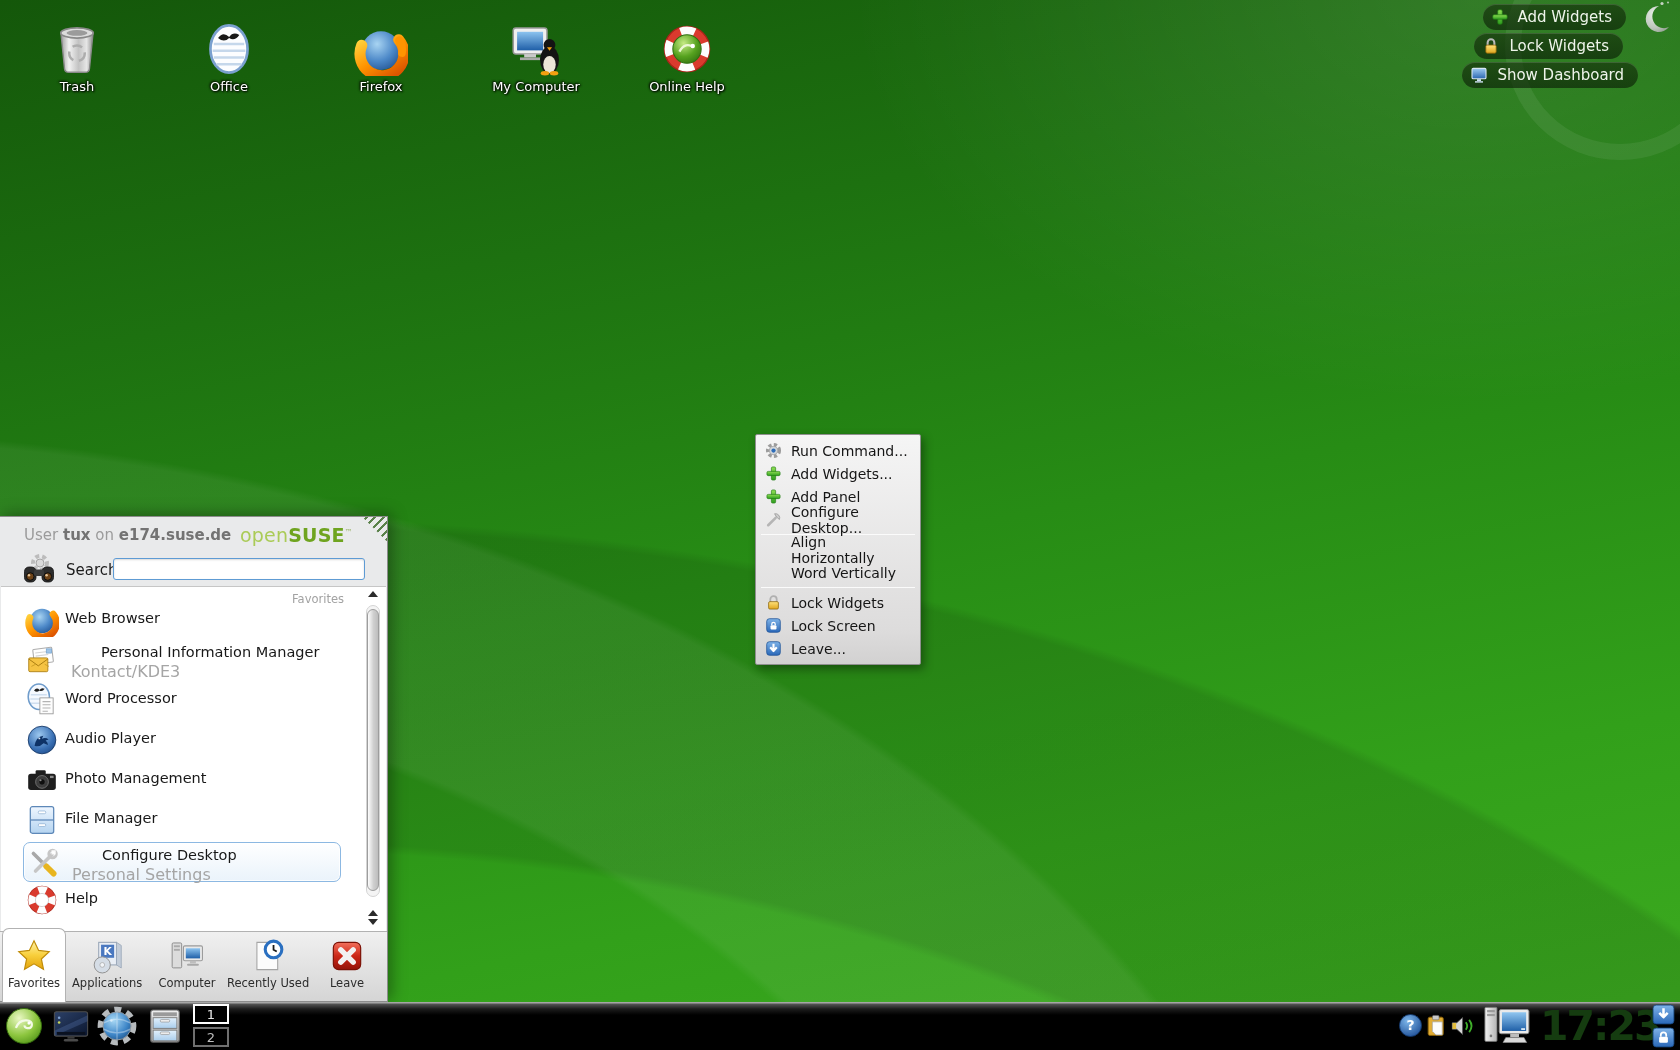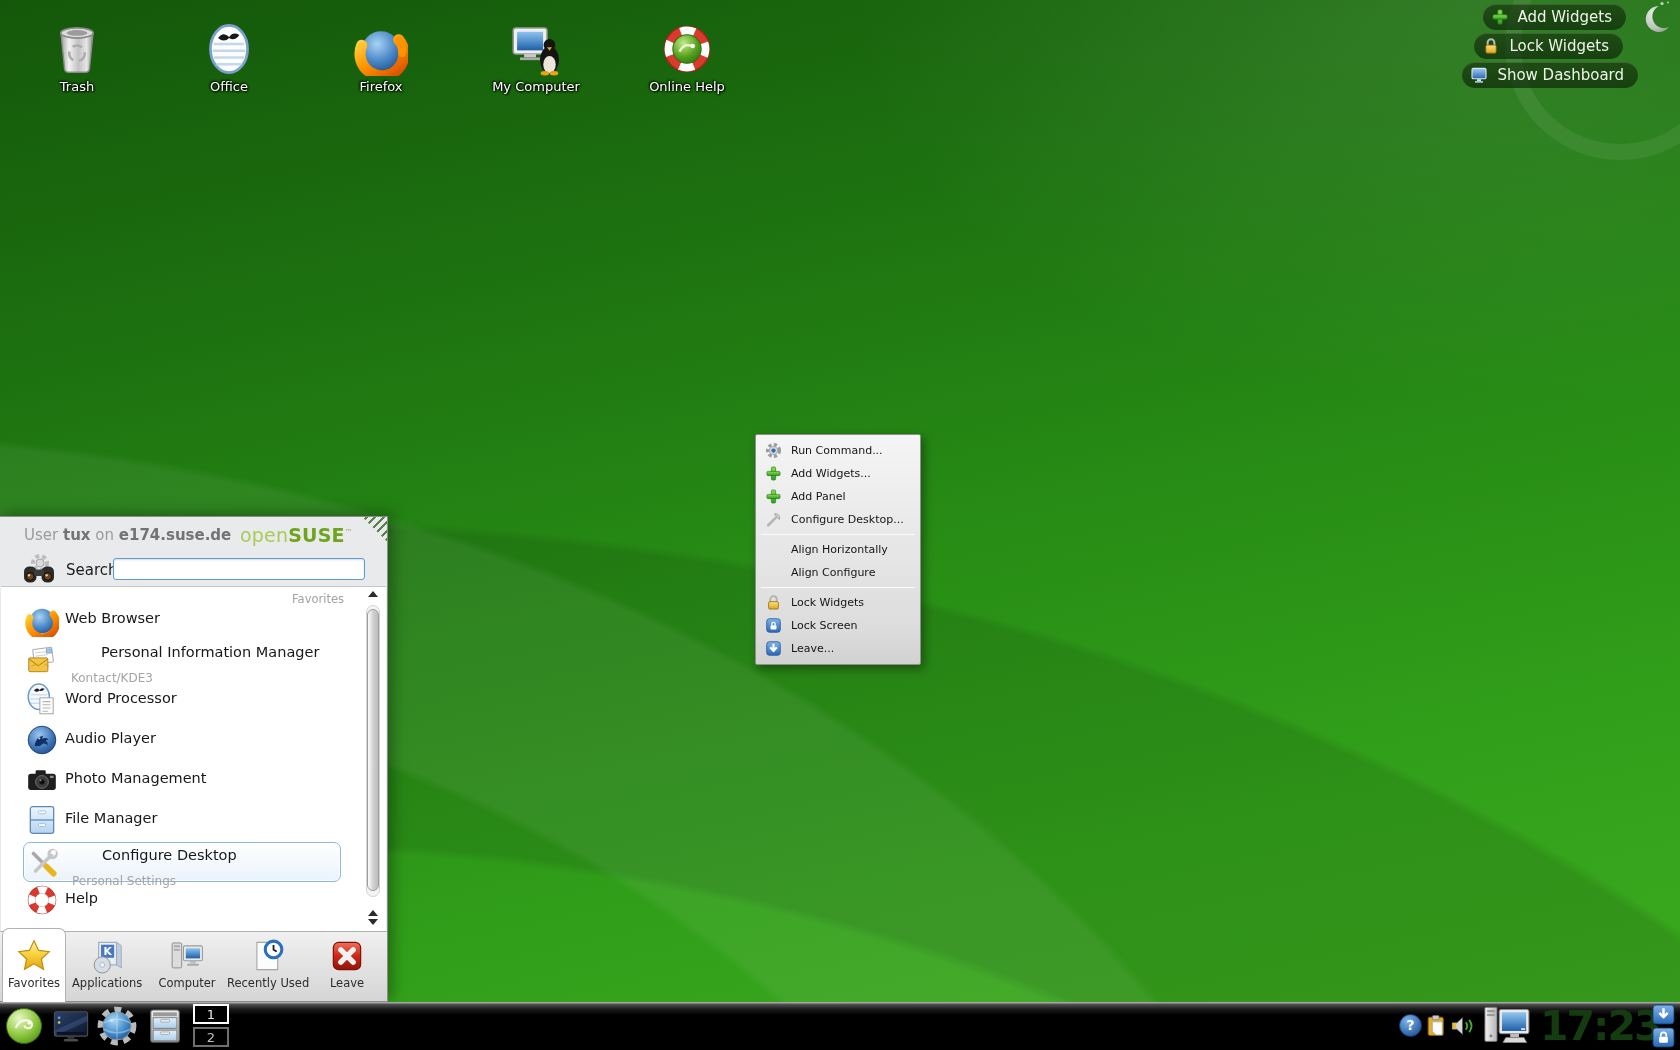--- a/index.html
+++ b/index.html
@@ -37,21 +37,21 @@
   .tb-btn .tic { width:18px; height:18px; flex:none; }
   .cashew { position:absolute; right:4px; top:0; width:44px; height:38px; }
 
   
   .ctx {
     position:absolute; left:755px; top:434px; width:166px;
     background:linear-gradient(#f5f5f5, #dddcdc 85%, #d2d1d1);
     border:1px solid #8f8f8f; border-radius:2px;
     box-shadow:3px 4px 10px rgba(0,0,0,.38); padding:4px 0;
   }
-  .ctx .mi { height:23px; display:flex; align-items:center; padding:0 10px 0 9px; font-size:11px; color:#151515; cursor:default;text-align:center; }
+  .ctx .mi { height:23px; display:flex; align-items:center; padding:0 10px 0 9px; font-size:14px; color:#151515; cursor:default; }
   .ctx .mi .mic { width:17px; height:17px; margin-right:9px; flex:none; }
   .ctx .sep { height:1px; background:#bdbdbd; border-bottom:1px solid #fbfbfb; margin:3px 5px; }
 
   
   .kickoff {
     position:absolute; left:0; top:516px; width:388px; height:486px;
     background:#e9eaeb; border:1px solid #8c8c8c; border-left:none;
     box-shadow:4px -2px 14px rgba(0,0,0,.35);
   }
   .k-hatch {
@@ -71,21 +71,21 @@
     position:absolute; left:113px; top:41px; width:252px; height:22px;
     border:1px solid #5e9bd4; border-radius:3px; background:#fff;
     box-shadow:inset 0 1px 2px rgba(0,0,0,.15); font-size:13px; padding:0 5px; outline:none;
   }
   .k-list { position:absolute; left:1px; right:1px; top:69px; bottom:70px; background:#fff; border-top:1px solid #c6c6c6; }
   .k-sec { position:absolute; top:5px; right:42px; font-size:11.5px; color:#a2a2a2; }
   .k-item { position:absolute; left:22px; width:318px; height:40px; cursor:default; }
   .k-item .iic { position:absolute; left:2px; top:3px; width:34px; height:34px; }
   .k-item .tt  { position:absolute; left:42px; top:10px; font-size:14.5px; color:#181818; }
   .k-item.two .tt { top:4px;margin-left:36px; }
-  .k-item .st  { position:absolute; left:48px; top:22px; font-size:12px; color:#a5a5a5;margin-top:9px; }
+  .k-item .st  { position:absolute; left:48px; top:22px; font-size:16px; color:#a5a5a5; }
   .k-item.selected {
     border:1px solid #8cb8e2; border-radius:7px;
     background:linear-gradient(#ffffff, #eaf3fb);
     box-shadow:inset 0 0 0 1px rgba(255,255,255,.8);
   }
   
   .k-sb-track { position:absolute; right:6px; top:18px; bottom:34px; width:14px; background:#f4f4f4; border:1px solid #d4d4d4; border-radius:7px; }
   .k-sb-thumb { position:absolute; right:7px; top:22px; height:282px; width:12px; border-radius:6px;
                 background:linear-gradient(90deg,#fdfdfd,#cfcfcf 55%,#bdbdbd); border:1px solid #9d9d9d; }
   .arr { width:0; height:0; border-left:5px solid transparent; border-right:5px solid transparent; }
@@ -320,21 +320,21 @@
     </span>
     <span>Configure Desktop...</span>
   </div>
   <div class="sep"></div>
   <div class="mi">
     <span class="mic"></span>
     <span>Align Horizontally</span>
   </div>
   <div class="mi">
     <span class="mic"></span>
-    <span>Align Configure</span>
+    <span>Word Vertically</span>
   </div>
   <div class="sep"></div>
   <div class="mi">
     <span class="mic">
       <svg viewBox="0 0 16 16" width="17" height="17">
         <path d="M5 7.5 V5 a3 3 0 0 1 6 0 v2.5" stroke="#b0b0b0" stroke-width="1.7" fill="none"></path>
         <rect x="3.4" y="7.2" width="9.2" height="7" rx="1.2" fill="url(#pag1)" stroke="#8a6208" stroke-width=".7"></rect>
       </svg>
     </span>
     <span>Lock Widgets</span>

